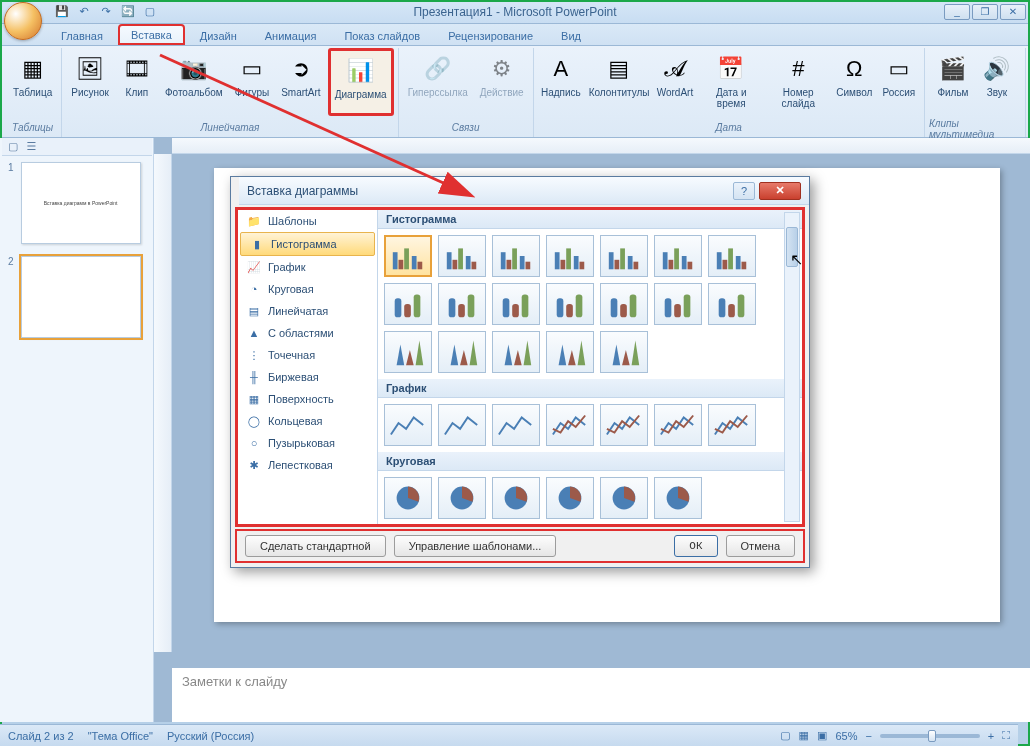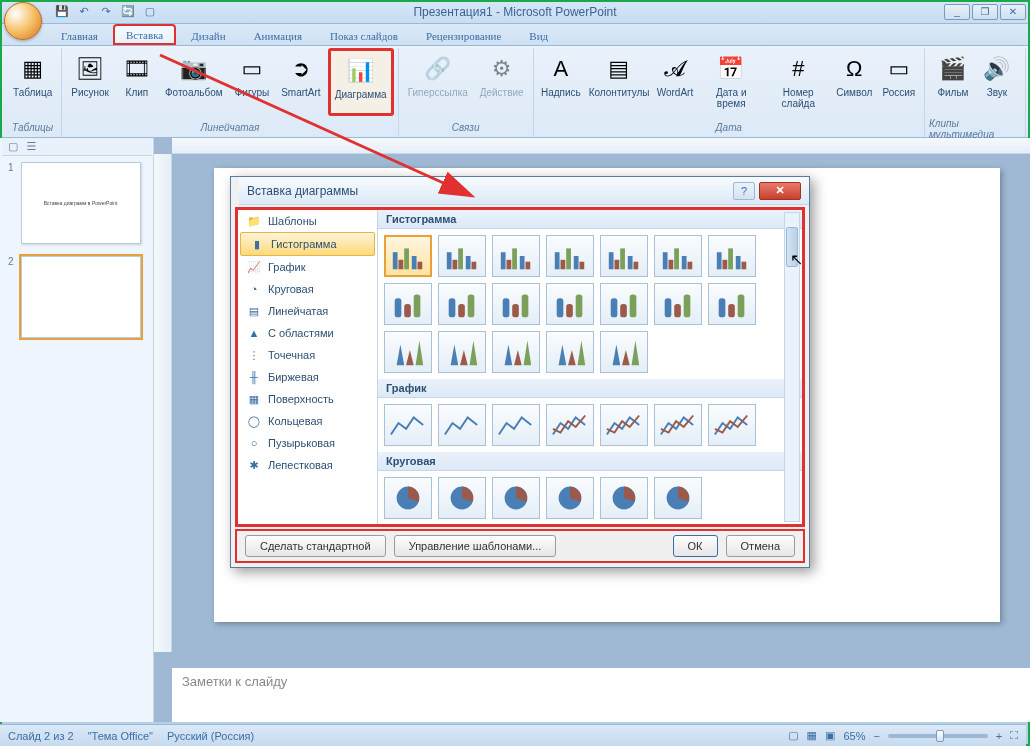--- a/index.html
+++ b/index.html
@@ -11,21 +11,21 @@
 .titlebar { height:24px; background:linear-gradient(#d6e7f7,#c8ddf2); display:flex; align-items:center; padding:0 4px; border-bottom:1px solid #9bb8d6; }
 .office-btn { width:38px; height:38px; border-radius:50%; background:radial-gradient(circle at 30% 30%,#fff,#f5c063,#d2732b); position:absolute; top:2px; left:4px; z-index:5; border:1px solid #c66b1f; box-shadow:0 1px 3px rgba(0,0,0,.3);}
 .qat { margin-left:48px; display:flex; gap:2px; align-items:center;}
 .qat-btn { width:20px; height:20px; display:flex; align-items:center; justify-content:center; color:#3b6ea5;}
 .title-text { position:absolute; left:50%; transform:translateX(-50%); color:#3b648f; font-size:12px;}
 .win-controls { margin-left:auto; display:flex; gap:2px;}
 .win-btn { width:26px; height:16px; border:1px solid #7a9bc0; background:linear-gradient(#e8f0f9,#cfe0f0); border-radius:2px; display:flex; align-items:center; justify-content:center; color:#3b6ea5; font-size:10px;}
 
 
 .tabs { height:22px; background:linear-gradient(#dae9f7,#cfe1f3); display:flex; align-items:flex-end; padding-left:48px; gap:2px; border-bottom:1px solid #9bb8d6;}
-.tab { padding:4px 12px 3px; color:#3b6ea5; cursor:pointer; border:1px solid transparent; border-bottom:none; border-top-left-radius:4px; border-top-right-radius:4px;font-family:Liberation Serif, serif;}
+.tab { padding:4px 12px 3px; color:#3b6ea5; cursor:pointer; border:1px solid transparent; border-bottom:none; border-top-left-radius:4px; border-top-right-radius:4px;}
 .tab.active { background:linear-gradient(#f5faff,#e9f2fb); border-color:#9bb8d6; color:#3b6ea5; font-weight:normal;}
 .tab.highlight { border:2px solid #e03030 !important; padding:3px 11px 2px;}
 
 
 .ribbon { height:92px; background:linear-gradient(#eaf2fb,#dce9f6); border-bottom:1px solid #9bb8d6; display:flex; padding:2px 4px 0; gap:0;}
 .rgroup { display:flex; flex-direction:column; align-items:center; padding:0 4px; border-right:1px solid #c3d6ea; position:relative;}
 .rgroup-items { display:flex; gap:2px; height:72px; align-items:flex-start;}
 .rgroup-label { font-size:10px; color:#5a7ba0; padding:2px 0;font-style:italic;}
 .rbtn { display:flex; flex-direction:column; align-items:center; justify-content:flex-start; padding:2px 4px; min-width:42px; height:68px; border:1px solid transparent; border-radius:3px; cursor:pointer;}
 .rbtn.highlight { border:3px solid #e03030 !important; background:#f5f0e6;}
@@ -74,24 +74,24 @@
 .chart-grid { display:flex; flex-wrap:wrap; padding:6px; gap:6px;}
 .chart-opt { width:48px; height:42px; border:1px solid #a8c0d8; background:linear-gradient(#fafcfe,#e4eef7); display:flex; align-items:center; justify-content:center; cursor:pointer; position:relative;}
 .chart-opt.selected { border:2px solid #e8a13a; background:linear-gradient(#fff5e0,#ffe3a0);}
 .chart-svg { width:38px; height:32px;}
 
 .dlg-scrollbar { position:absolute; right:2px; top:2px; bottom:2px; width:16px; background:#eaf2fb; border:1px solid #c3d6ea;}
 .dlg-scroll-thumb { position:absolute; top:14px; left:1px; right:1px; height:40px; background:linear-gradient(90deg,#d4e3f2,#b8d0e8); border:1px solid #9bb8d6; border-radius:2px;}
 
 .dlg-footer { position:absolute; bottom:4px; left:4px; right:4px; height:34px; border:2px solid #e03030; display:flex; align-items:center; padding:0 8px; gap:8px; background:#f0f0f0; border-top:2px solid #e03030;}
 .dlg-btn { padding:4px 14px; background:linear-gradient(#fdfdfd,#e6e6e6); border:1px solid #9c9c9c; border-radius:3px; cursor:pointer; color:#333;}
-.dlg-btn.primary { border-color:#3b6ea5;}
-
-
-.statusbar { position:absolute; bottom:0; left:0; right:4px; height:22px; background:linear-gradient(#dbe9f7,#c6daef); border-top:1px solid #9bb8d6; display:flex; align-items:center; padding:0 8px; gap:14px; color:#3b6ea5; font-size:11px;}
+.dlg-btn.primary { border-color:#3b6ea5;font-family:Liberation Mono, monospace;}
+
+
+.statusbar { position:absolute; bottom:0; left:0; right:12px; height:22px; background:linear-gradient(#dbe9f7,#c6daef); border-top:1px solid #9bb8d6; display:flex; align-items:center; padding:0 8px; gap:14px; color:#3b6ea5; font-size:11px;}
 .status-right { margin-left:auto; display:flex; align-items:center; gap:8px;}
 .zoom-slider { width:100px; height:4px; background:#9bb8d6; position:relative; border-radius:2px;}
 .zoom-thumb { position:absolute; left:48%; top:-4px; width:8px; height:12px; background:linear-gradient(#fff,#d4e3f2); border:1px solid #7a9bc0; border-radius:2px;}
 
 .cursor { position:absolute; z-index:60; pointer-events:none; font-size:16px; color:#000;}
 </style>
 </head>
 <body>
 
 <div class="outer-border"></div>

